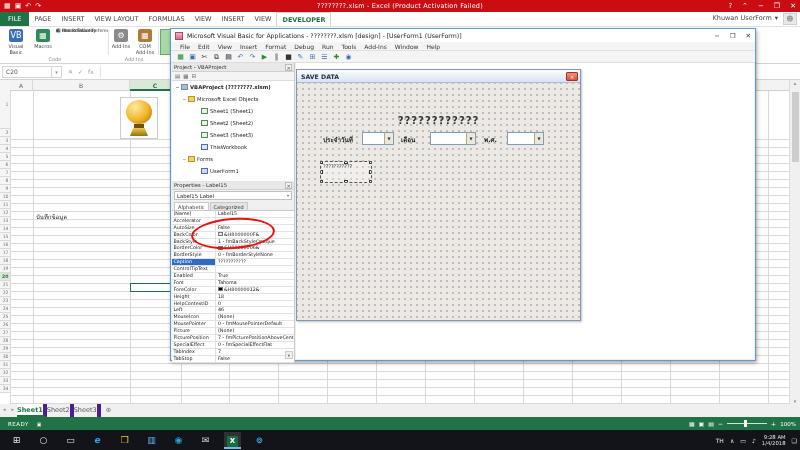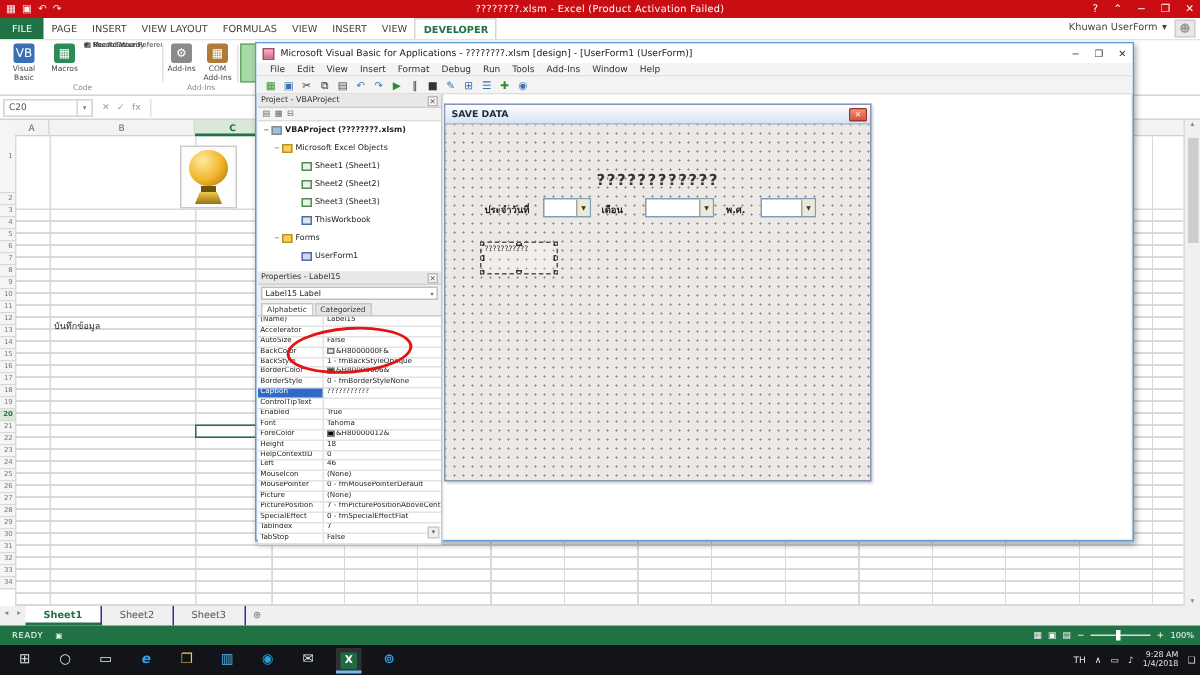--- a/index.html
+++ b/index.html
@@ -55,21 +55,21 @@
 .t-ball{position:absolute;left:5px;top:2px;width:26px;height:24px;border-radius:50%;background:radial-gradient(circle at 35% 30%,#ffeaa0,#f0b428 55%,#a06a08)}
 .t-stem{position:absolute;left:13px;top:26px;width:10px;height:4px;background:#6e5208}
 .t-base{position:absolute;left:9px;top:30px;width:18px;height:8px;background:linear-gradient(#eec84e,#96700e);clip-path:polygon(18% 0,82% 0,100% 100%,0 100%)}
 
 .vscroll{position:absolute;left:789px;top:80px;width:11px;height:324px;background:#f0f0f0;border-left:1px solid #dcdcdc;font-size:5px;color:#888;text-align:center}
 .vthumb{position:absolute;left:2px;top:12px;width:7px;height:70px;background:#cdcdcd}
 .hscroll{position:absolute;left:500px;top:405px;width:289px;height:11px;background:#f0f0f0;font-size:5px;color:#888;display:flex;justify-content:flex-end;gap:2px;align-items:center}
 
 .x-sheetbar{position:absolute;left:0;top:404px;width:800px;height:13px;background:#f0f0f0;display:flex;align-items:stretch;font-size:6.5px;color:#555}
 .snav{padding:2px 3px;color:#888;font-size:5px}
-.stab{padding:2px 12px;border-right:1px solid #4c1d95}
+.stab{padding:2px 0;border-right:4px solid #4c1d95}
 .stab.active{background:#fff;color:#217346;font-weight:bold;border-bottom:2px solid #217346}
 .addsheet{padding:2px 5px;color:#777}
 
 .x-status{position:absolute;left:0;top:417px;width:800px;height:13px;background:#217346;color:#fff;font-size:5.5px;display:flex;align-items:center}
 .stready{margin-left:8px;letter-spacing:.5px}
 .strec{margin-left:8px;font-size:5px;opacity:.9}
 .stright{position:absolute;right:4px;display:flex;align-items:center;gap:4px}
 .viewbtn{font-size:6px;opacity:.95}
 .zoomtrack{position:relative;width:40px;height:1px;background:#cfe3d7}
 .zoomknob{position:absolute;left:17px;top:-3px;width:3px;height:7px;background:#fff}

